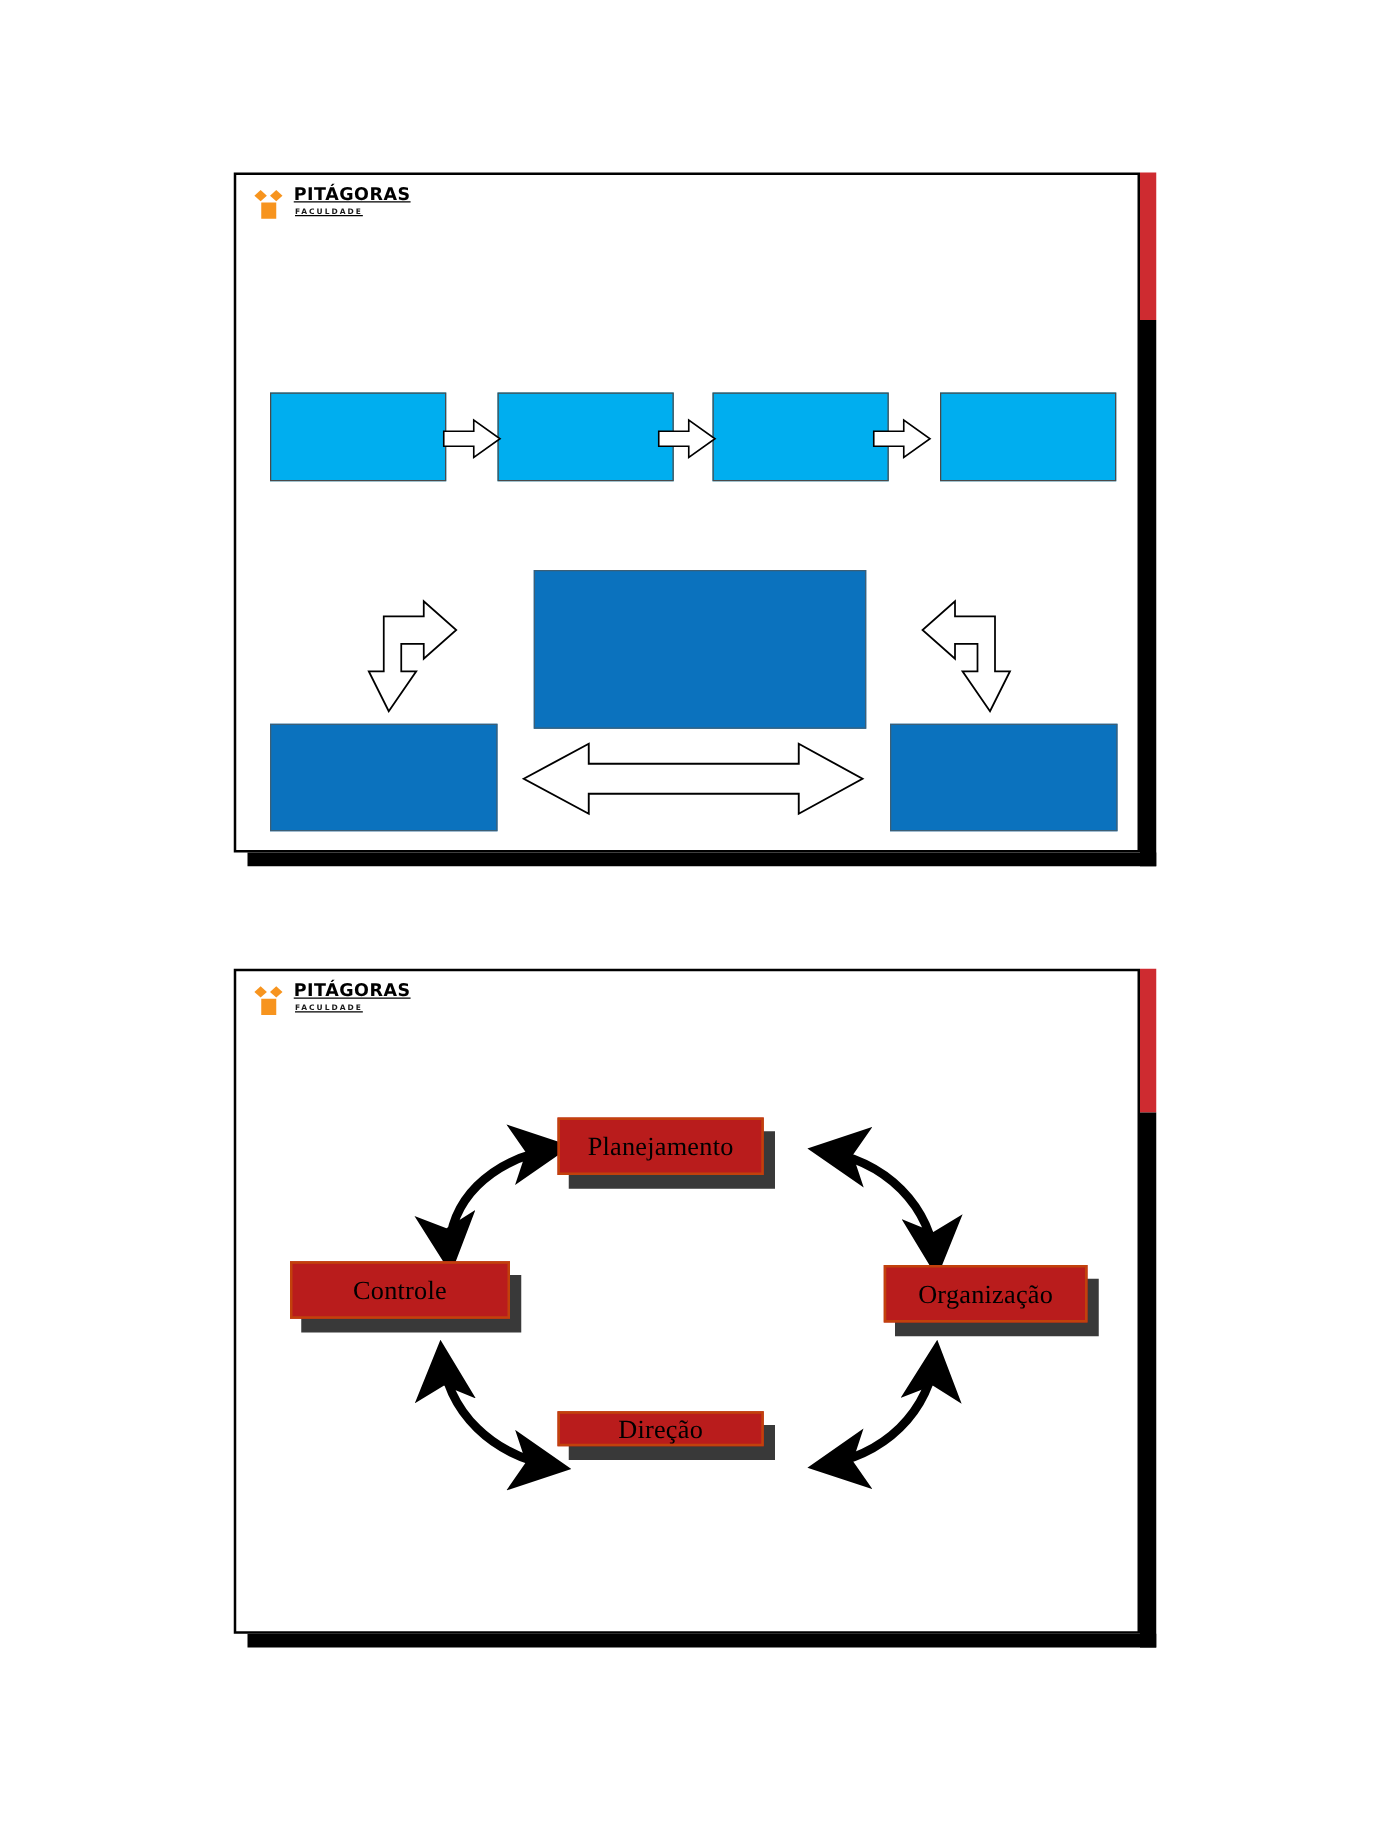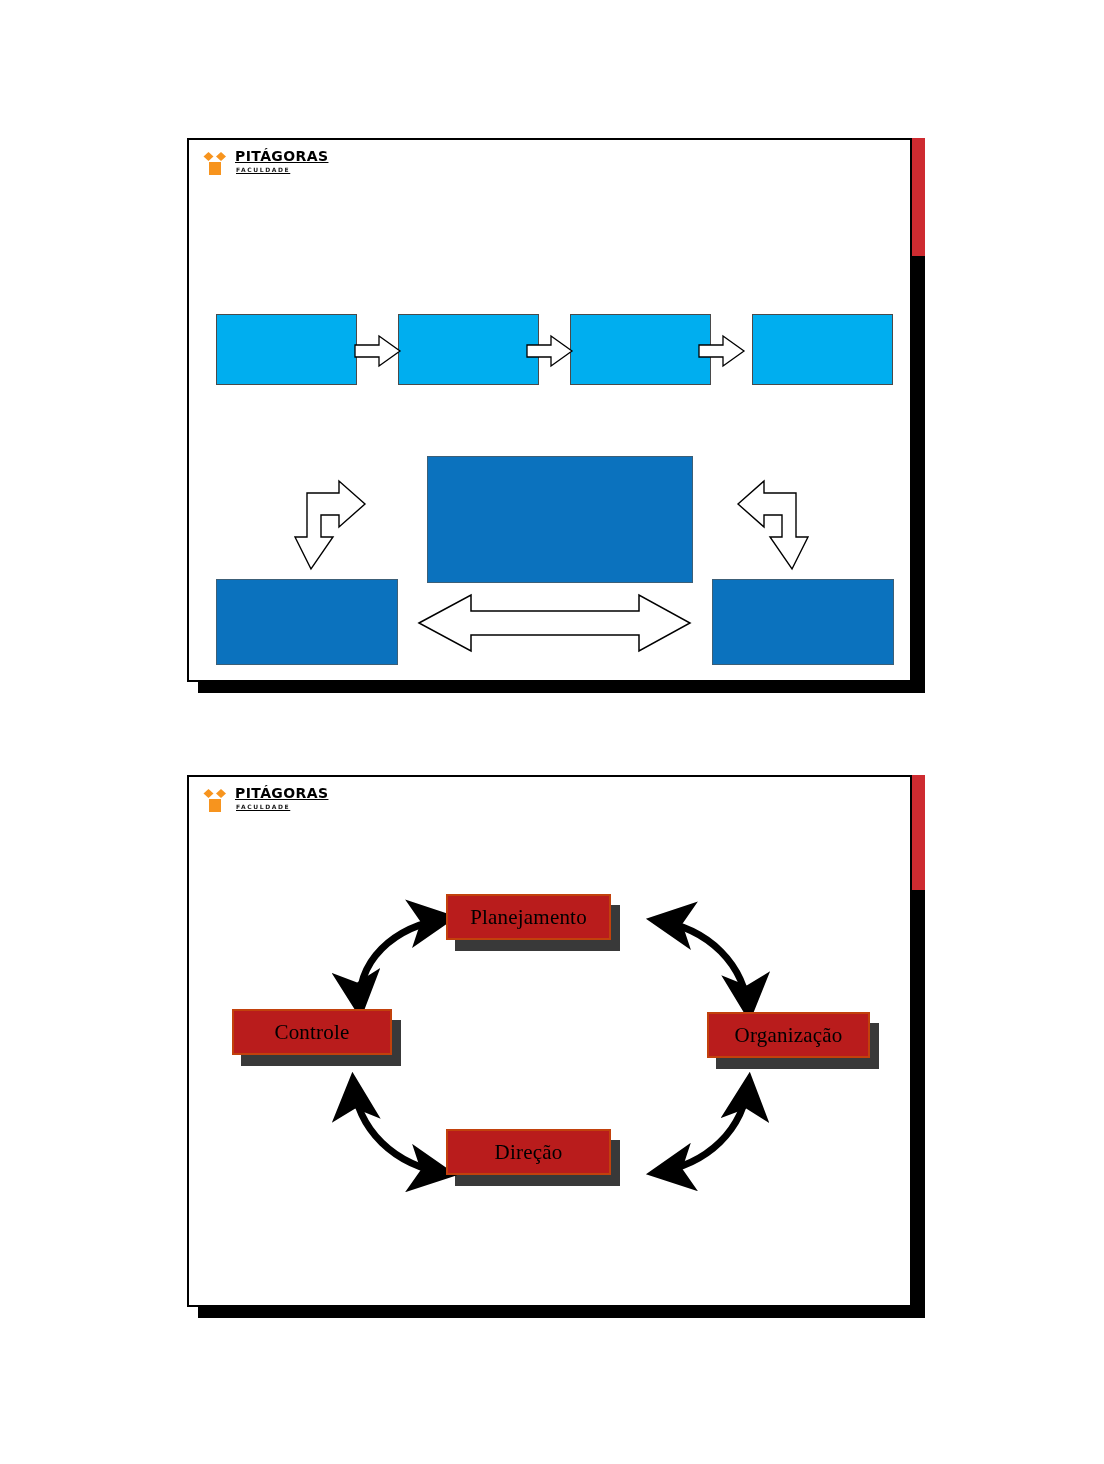--- a/index.html
+++ b/index.html
@@ -240,26 +240,26 @@
     </div>
   </div>
 
   <div class="cycle-node" style="left:520px; top:237px; width:163px; height:46px;">
     <div class="cycle-shadow"></div>
     <div class="cycle-card">
       <span class="cycle-label">Organização</span>
     </div>
   </div>
 
-  <div class="cycle-node" style="left:259px; top:354px; width:165px; height:46px;">
+  <div class="cycle-node" style="left:259px; top:354px; width:165px; height:28px;">
     <div class="cycle-shadow"></div>
     <div class="cycle-card">
       <span class="cycle-label">Direção</span>
     </div>
   </div>
 
-  <div class="cycle-node" style="left:45px; top:234px; width:148px; height:46px;padding-left:12px;">
+  <div class="cycle-node" style="left:45px; top:234px; width:176px; height:46px;">
     <div class="cycle-shadow"></div>
     <div class="cycle-card">
       <span class="cycle-label">Controle</span>
     </div>
   </div>
 </div>
 
 </body></html>

